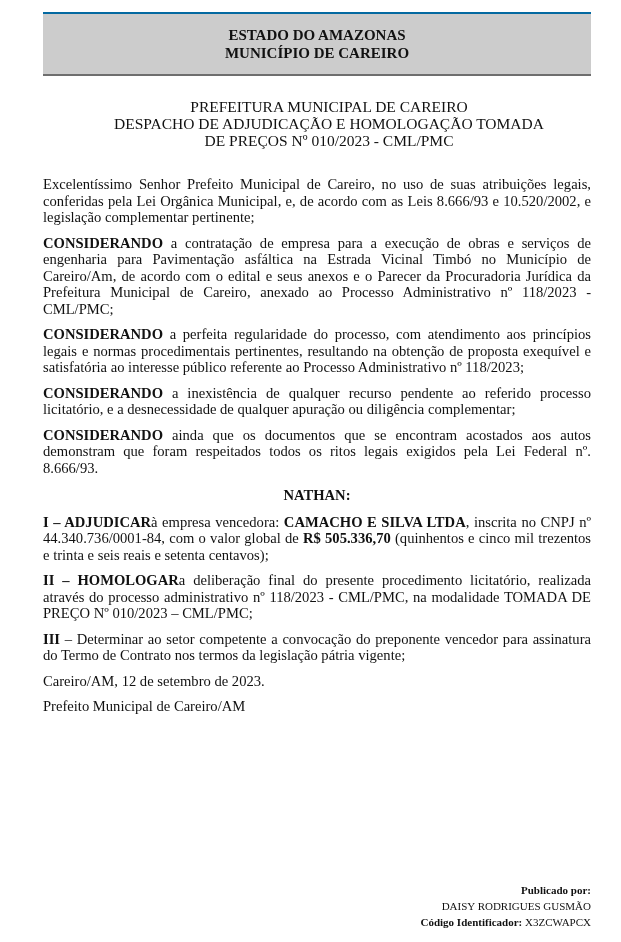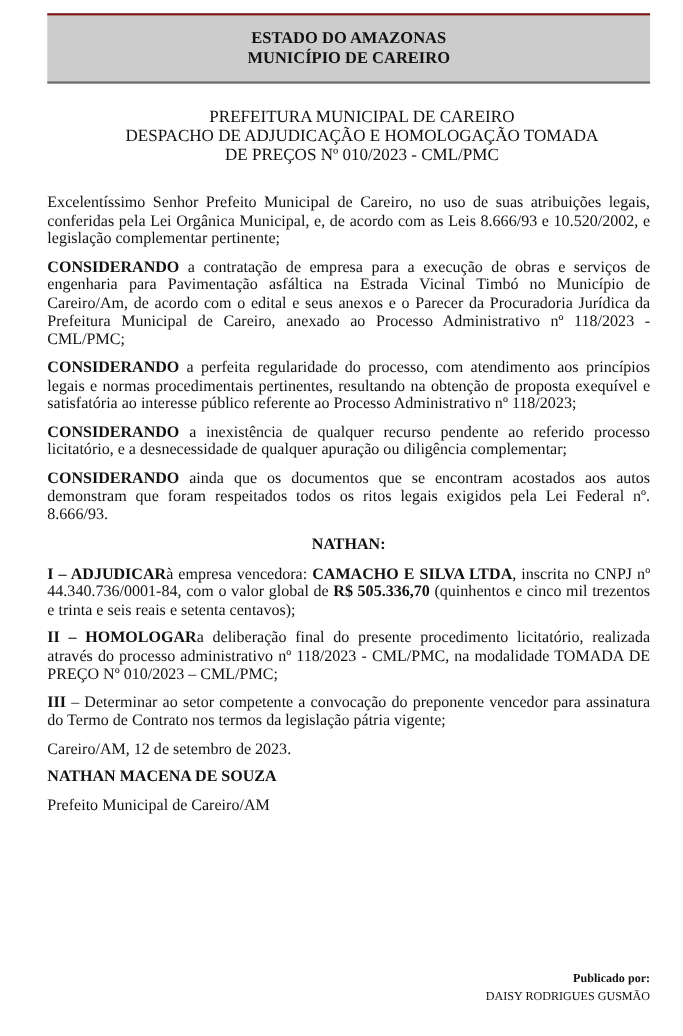--- a/index.html
+++ b/index.html
@@ -4,21 +4,21 @@
   <style>
     html, body { margin: 0; padding: 0; background: #ffffff; }
     body {
       width: 621px; height: 942px; position: relative; overflow: hidden;
       font-family: "Liberation Serif", "DejaVu Serif", serif;
       color: #111111;
     }
     .hdr-box {
       position: absolute; left: 43px; top: 12px; width: 548px; height: 60px;
       background: #cccccc;
-      border-top: 2px solid #7f1d1d; border-bottom: 2px solid #6e6e6e;
+      border-top: 2px solid #0369a1; border-bottom: 2px solid #6e6e6e;
       text-align: center; font-weight: bold; font-size: 15px; line-height: 18px;
       display: flex; flex-direction: column; justify-content: center;
     }
     .title {
       position: absolute; left: 55px; top: 98px; width: 548px;
       text-align: center; font-weight: normal; font-size: 15.5px; line-height: 17px;
     }
     .body {
       position: absolute; left: 43px; top: 176px; width: 548px;
       font-size: 14.6px; line-height: 16.5px; text-align: justify;
@@ -56,20 +56,20 @@
   <p class="resolve">NATHAN:</p>
 
   <p><span class="b">I – ADJUDICAR</span><span>à empresa vencedora: </span><span class="b">CAMACHO E SILVA LTDA</span><span>, inscrita no CNPJ nº 44.340.736/0001-84, com o valor global de </span><span class="b">R$ 505.336,70</span><span> (quinhentos e cinco mil trezentos e trinta e seis reais e setenta centavos);</span></p>
 
   <p><span class="b">II – HOMOLOGAR</span><span>a deliberação final do presente procedimento licitatório, realizada através do processo administrativo nº 118/2023 - CML/PMC, na modalidade TOMADA DE PREÇO Nº 010/2023 – CML/PMC;</span></p>
 
   <p><span class="b">III</span><span> – Determinar ao setor competente a convocação do preponente vencedor para assinatura do Termo de Contrato nos termos da legislação pátria vigente;</span></p>
 
 
   <p>Careiro/AM, 12 de setembro de 2023.</p>
-  <p class="b">NATHAN MACENA DE SOUZA</p>
   <p>Prefeito Municipal de Careiro/AM</p>
 </div>
 
 <div class="pub">
   <div class="b">Publicado por:</div>
   <div>DAISY RODRIGUES GUSMÃO</div>
+  <div><span class="b">Código Identificador:</span><span> X3ZCWAPCX</span></div>
 </div>
 
 </body></html>

